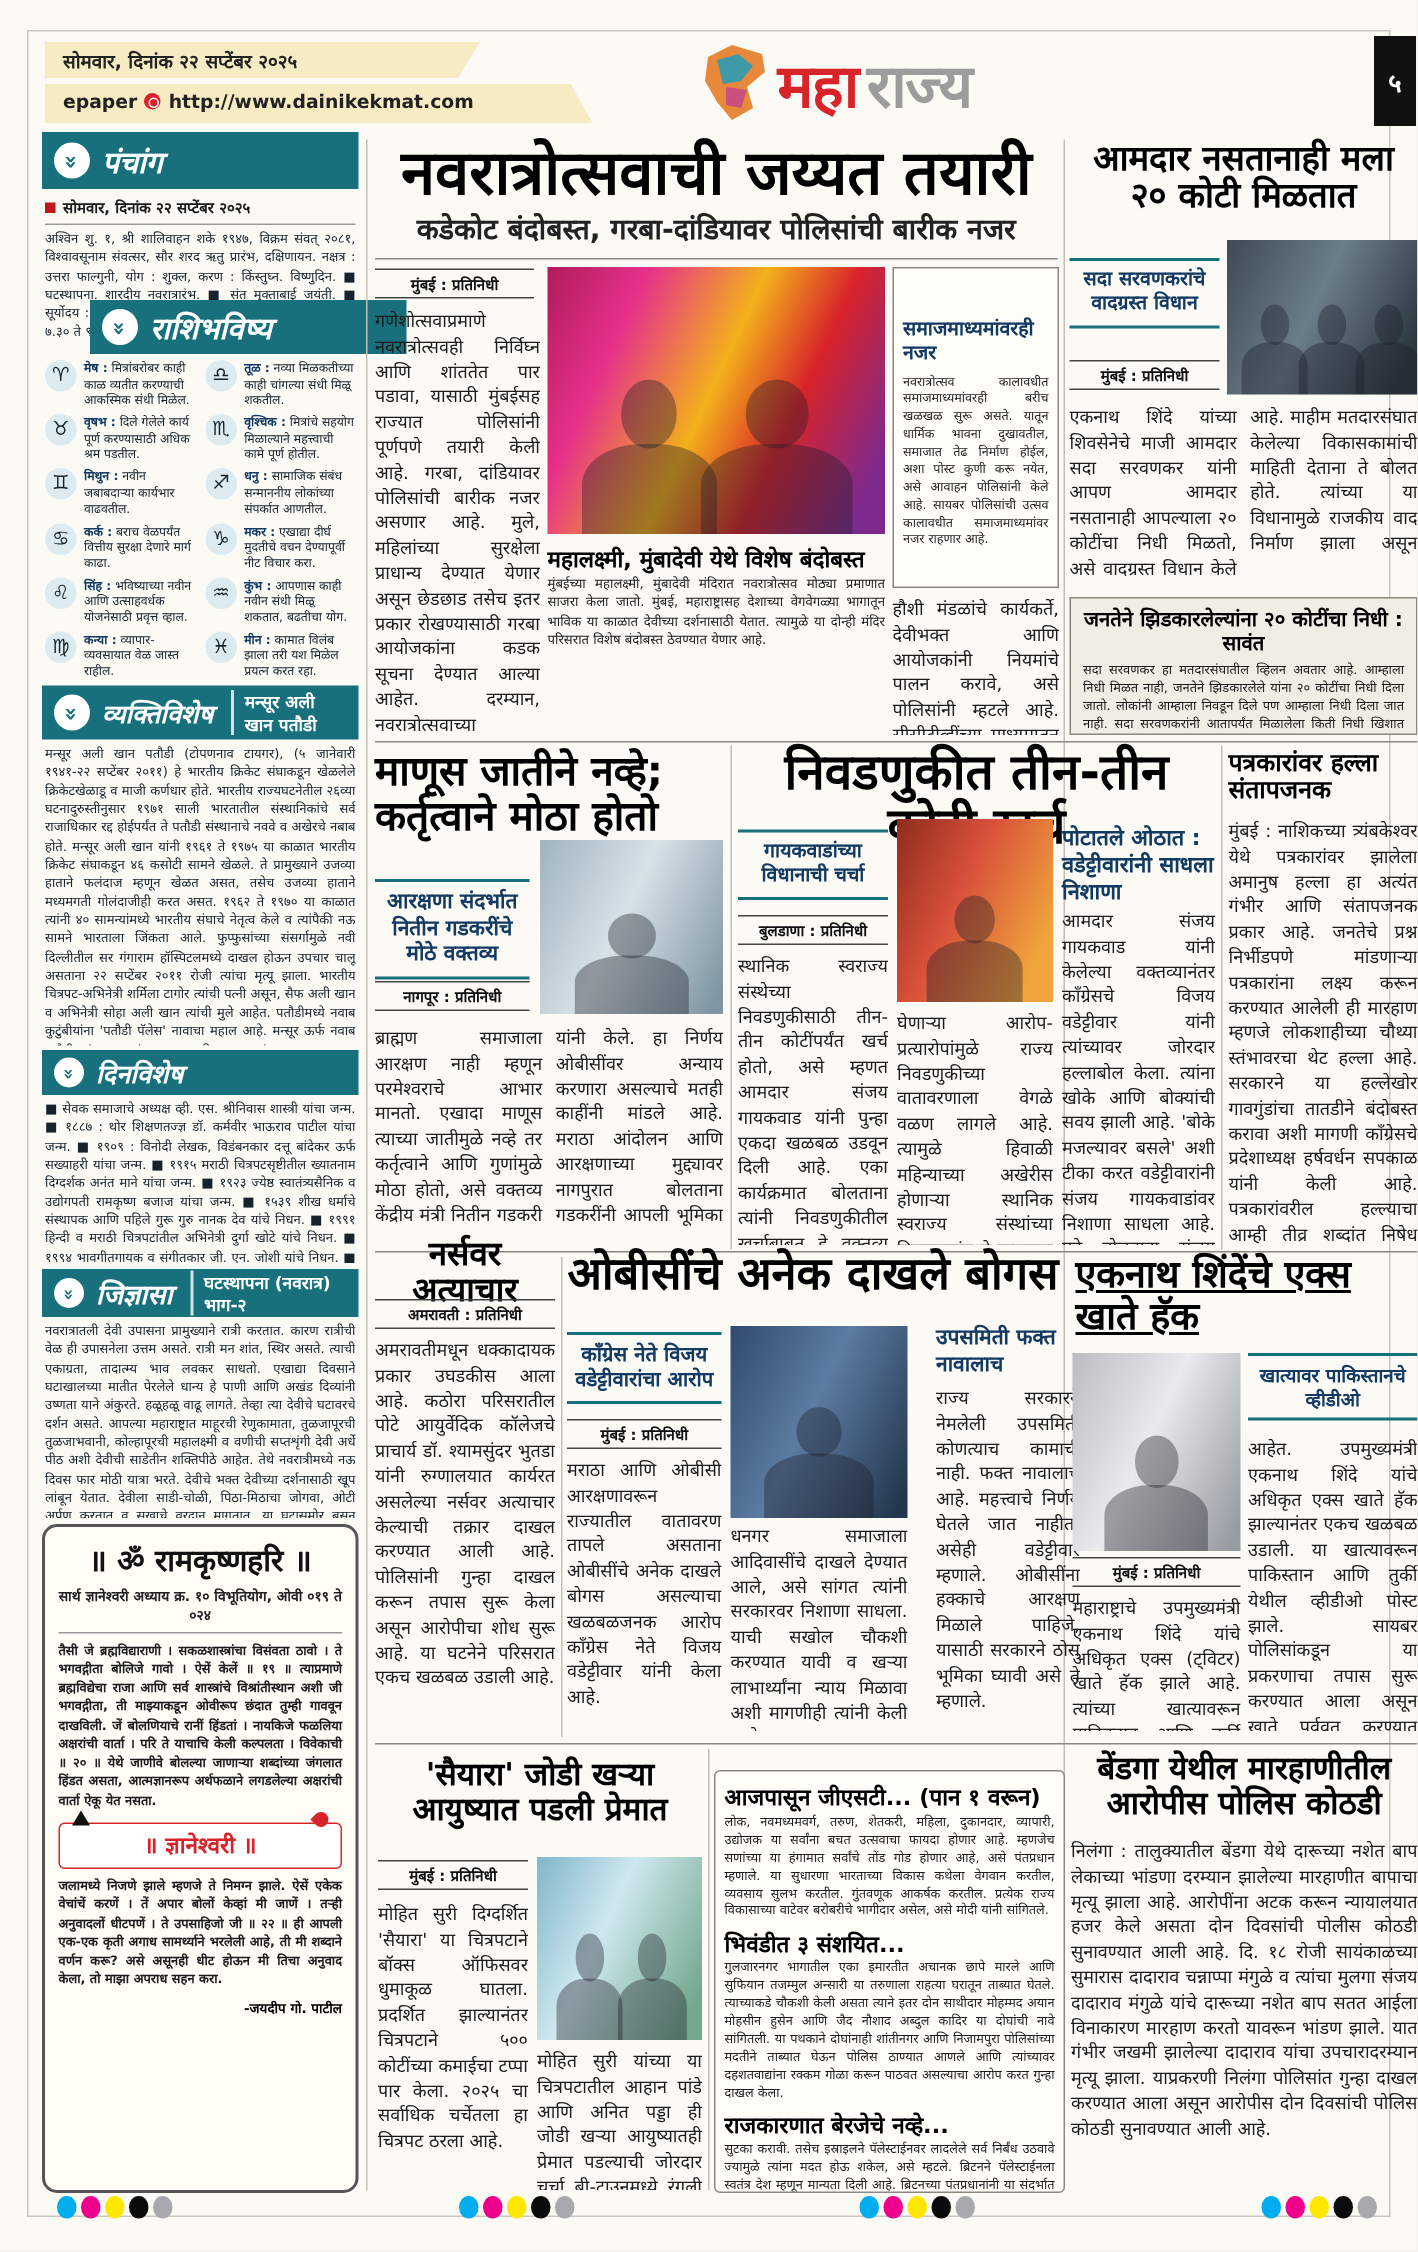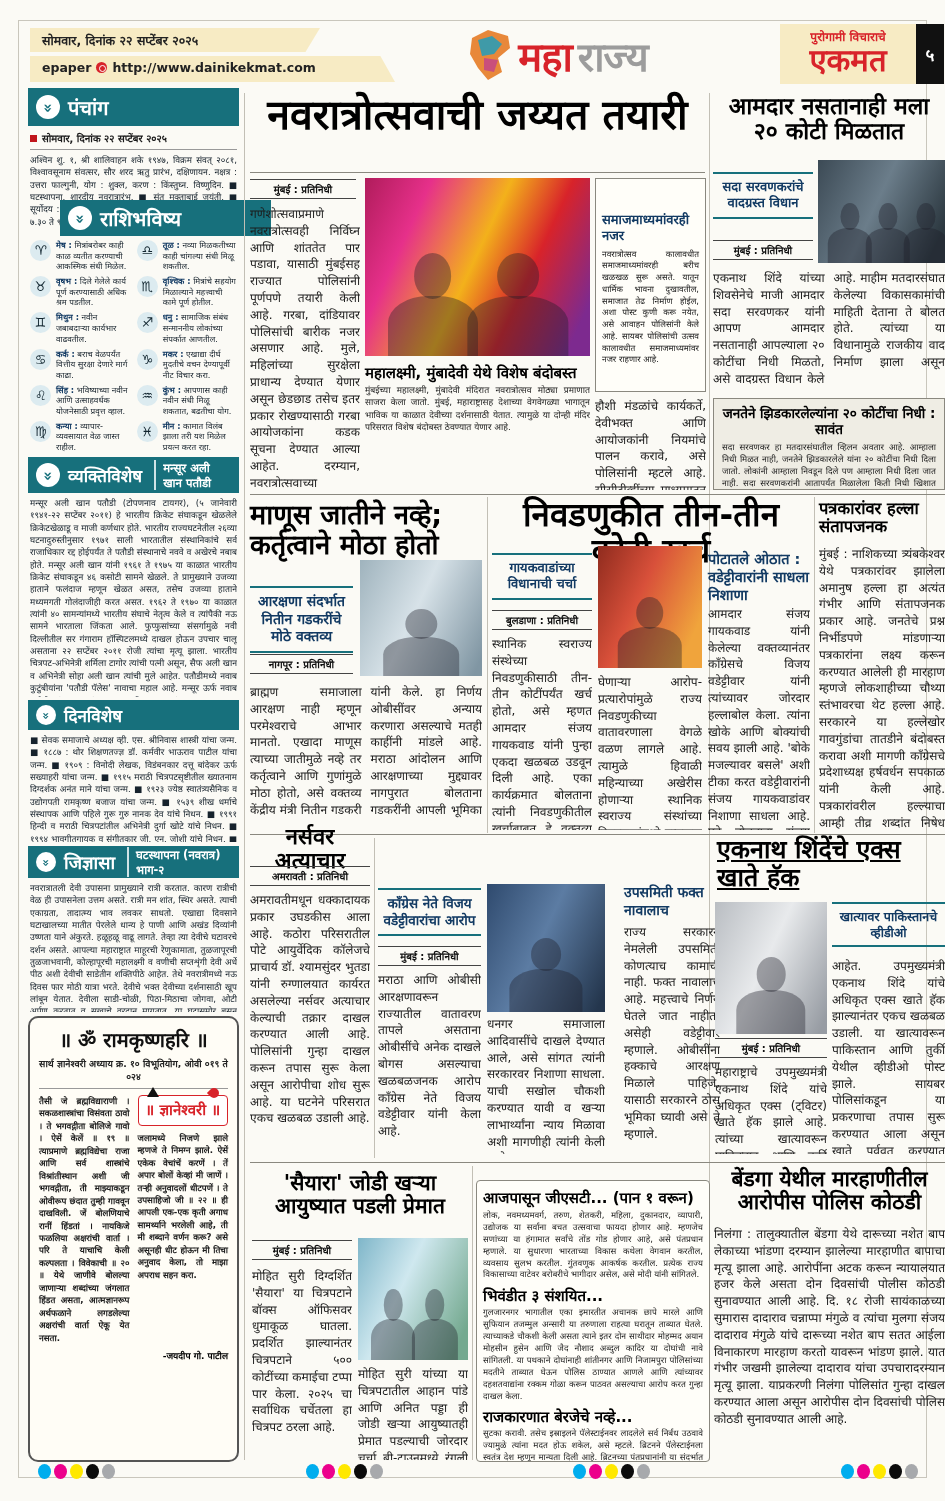--- a/index.html
+++ b/index.html
@@ -21,36 +21,36 @@
   .linkdot::after { content:""; position:absolute; left:3px; top:3px; width:5px; height:5px; border:1.5px solid #fff; border-radius:50%; }
   .logo-wrap { display:flex; align-items:center; justify-content:center; gap:6px; }
   .logo-red { color:#d8232a; font-size:40px; font-weight:800; letter-spacing:-1px; }
   .logo-gray { color:#9c9c9c; font-size:40px; font-weight:800; letter-spacing:-1px; }
   .tagline { color:#d8232a; font-size:12px; font-weight:bold; text-align:center; padding-top:4px; }
   .brand { color:#d8232a; font-size:31px; font-weight:800; text-align:center; line-height:1; }
   .pageno { background:#111; color:#fff; font-size:17px; font-weight:bold; display:flex; align-items:center; justify-content:center; }
 
   
   .sec-head { background:#17707c; color:#fff; display:flex; align-items:center; gap:8px; padding:0 8px; }
-  .sec-title { font-size:20px; font-weight:800; }
+  .sec-title { font-size:20px; font-weight:800;font-style:italic; }
   .sec-sub { font-size:11.5px; font-weight:bold; border-left:2px solid #cfe3e6; padding-left:7px; margin-left:4px; }
   .chev { width:24px; height:24px; min-width:24px; border-radius:50%; background:#fff; color:#17707c; display:flex; align-items:center; justify-content:center; font-weight:900; font-size:15px; }
   .chev span { transform:rotate(90deg); display:block; letter-spacing:-2px; }
   .side-txt { font-size:8.7px; line-height:1.42; text-align:justify; color:#16222c; }
   .redsq { display:inline-block; width:7px; height:7px; background:#c0151b; margin-right:5px; }
   .pan-line1 { font-size:10px; font-weight:bold; color:#1a1a1a; padding:3px 0 4px 0; border-bottom:1px solid #999; margin-bottom:4px; }
   .z-grid { display:grid; grid-template-rows:repeat(6,1fr); grid-auto-flow:column; gap:4px 8px; height:100%; }
   .z-item { display:flex; gap:5px; align-items:flex-start; }
   .zic { width:21px; height:21px; min-width:21px; border-radius:50%; background:#dcebf0; color:#10242e; display:flex; align-items:center; justify-content:center; font-size:13px; }
   .z-txt { font-size:8.2px; line-height:1.3; color:#16222c; text-align:left; }
   .z-sign { color:#123a63; font-weight:bold; }
   .rambox { border:2px solid #555; border-radius:10px; background:#fffdf6; padding:8px 9px; }
   .ram-title { font-size:20px; font-weight:800; text-align:center; color:#111; }
   .ram-sub { font-size:9.3px; font-weight:bold; text-align:center; color:#222; border-bottom:1px solid #999; padding:4px 0 5px; margin-bottom:6px; }
-  .ram-cols { display:flex; gap:8px; }
+  .ram-cols { display:flex; gap:8px;flex-direction:column; }
   .ram-col { flex:1; font-size:8.6px; line-height:1.45; text-align:justify; color:#1c1c1c; font-weight:600; }
   .dnlogo { border:1.5px solid #d8232a; border-radius:4px; color:#d8232a; font-weight:800; font-size:15px; text-align:center; padding:4px 2px 3px; margin-bottom:6px; background:#fff; position:relative; }
   .pin { position:absolute; right:8px; top:-8px; width:10px; height:10px; background:#d8232a; border-radius:50% 50% 50% 0; transform:rotate(45deg); }
   .temple { position:absolute; left:8px; top:-9px; width:0; height:0; border-left:6px solid transparent; border-right:6px solid transparent; border-bottom:10px solid #111; }
 
   
   .hl { font-weight:800; color:#000; line-height:1.1; text-align:center; }
   .byline { font-weight:bold; text-align:center; border-top:1px solid #444; border-bottom:1px solid #444; padding:2px 0; font-size:10px; color:#111; }
   .kick { color:#123a63; font-weight:bold; text-align:center; border-top:2px solid #17707c; border-bottom:2px solid #17707c; padding:5px 2px; font-size:13.5px; line-height:1.25; }
   .bt { font-size:12px; line-height:1.4; text-align:justify; color:#1b1b1b; }
@@ -97,24 +97,20 @@
     </div>
     <div class="abs logo-wrap" style="left:385px;top:2px;width:310px;height:62px;">
       <svg width="44" height="54" viewBox="0 0 44 54">
         <polygon points="4,10 20,2 40,8 42,20 30,30 34,44 20,52 10,40 2,26" fill="#e8883a"></polygon>
         <polygon points="10,12 24,8 34,16 26,26 14,28" fill="#3f9aa8"></polygon>
         <polygon points="16,30 30,32 26,44 16,42" fill="#c94f7c"></polygon>
       </svg>
       <span class="logo-red">महा</span>
         <span class="logo-gray">राज्य</span>
     </div>
-    <div class="abs cream" style="left:762px;top:2px;width:136px;height:60px;">
-      <div class="tagline">पुरोगामी विचाराचे</div>
-      <div class="brand">एकमत</div>
-    </div>
     <div class="abs pageno" style="left:898px;top:2px;width:28px;height:60px;">५</div>
   </div>
 
   <div class="abs sec-head" style="left:28px;top:88px;width:211px;height:38px;">
     <span class="chev">
         <span>»</span>
       </span>
     <span class="sec-title">पंचांग</span>
   </div>
   <div class="abs" style="left:30px;top:128px;width:207px;height:70px;">
@@ -217,20 +213,21 @@
         <span>जलामध्ये निजणे झाले म्हणजे ते निमग्न झाले. ऐसें एकेक वेचांचें करणें । तें अपार बोलों केव्हां मी जाणें । तऱ्ही अनुवादलों धीटपणें । ते उपसाहिजो जी ॥ २२ ॥ ही आपली एक-एक कृती अगाध सामर्थ्याने भरलेली आहे, ती मी शब्दाने वर्णन करू? असे असूनही धीट होऊन मी तिचा अनुवाद केला, तो माझा अपराध सहन करा.</span>
       </div>
     </div>
     <div style="text-align:right;font-size:9px;font-weight:bold;margin-top:5px;">-जयदीप गो. पाटील</div>
   </div>
 
   <div class="vl" style="left:244px;top:93px;height:1367px;"></div>
   <div class="vl" style="left:709px;top:93px;height:1367px;"></div>
 
   <div class="abs hl" style="left:250px;top:93px;width:455px;font-size:41px;">नवरात्रोत्सवाची जय्यत तयारी</div>
+  <div class="abs hl" style="left:250px;top:143px;width:455px;font-size:19px;color:#222;">कडेकोट बंदोबस्त, गरबा-दांडियावर पोलिसांची बारीक नजर</div>
   <div class="hr" style="left:250px;top:172px;width:455px;"></div>
   <div class="abs byline" style="left:250px;top:179px;width:106px;">मुंबई : प्रतिनिधी</div>
   <div class="abs bt" style="left:250px;top:206px;width:110px;height:284px;overflow:hidden;">गणेशोत्सवाप्रमाणे नवरात्रोत्सवही निर्विघ्न आणि शांततेत पार पडावा, यासाठी मुंबईसह राज्यात पोलिसांनी पूर्णपणे तयारी केली आहे. गरबा, दांडियावर पोलिसांची बारीक नजर असणार आहे. मुले, महिलांच्या सुरक्षेला प्राधान्य देण्यात येणार असून छेडछाड तसेच इतर प्रकार रोखण्यासाठी गरबा आयोजकांना कडक सूचना देण्यात आल्या आहेत. दरम्यान, नवरात्रोत्सवाच्या पार्श्वभूमीवर शहरातील महत्त्वाच्या मंदिरांत चोख बंदोबस्त ठेवण्यात आला असून गर्दी नियंत्रणासाठी यंत्रणा सज्ज ठेवण्यात आली आहे.</div>
   <div class="abs photo ph-garba" style="left:365px;top:178px;width:225px;height:178px;">
       <span class="person" style="left:30%;width:40%;"></span>
       <span class="person" style="left:68%;width:45%;"></span>
     </div>
   <div class="abs capt" style="left:365px;top:362px;width:225px;">महालक्ष्मी, मुंबादेवी येथे विशेष बंदोबस्त</div>
   <div class="abs capbody" style="left:365px;top:384px;width:225px;height:104px;overflow:hidden;">मुंबईच्या महालक्ष्मी, मुंबादेवी मंदिरात नवरात्रोत्सव मोठ्या प्रमाणात साजरा केला जातो. मुंबई, महाराष्ट्रासह देशाच्या वेगवेगळ्या भागातून भाविक या काळात देवीच्या दर्शनासाठी येतात. त्यामुळे या दोन्ही मंदिर परिसरात विशेष बंदोबस्त ठेवण्यात येणार आहे.</div>
   <div class="abs inbox" style="left:595px;top:178px;width:111px;height:214px;">
@@ -279,20 +276,21 @@
   <div class="abs hl" style="left:819px;top:500px;width:126px;font-size:16.5px;text-align:left;">पत्रकारांवर हल्ला संतापजनक</div>
   <div class="abs bt" style="left:819px;top:546px;width:126px;height:284px;overflow:hidden;">मुंबई : नाशिकच्या त्र्यंबकेश्वर येथे पत्रकारांवर झालेला अमानुष हल्ला हा अत्यंत गंभीर आणि संतापजनक प्रकार आहे. जनतेचे प्रश्न निर्भीडपणे मांडणाऱ्या पत्रकारांना लक्ष्य करून करण्यात आलेली ही मारहाण म्हणजे लोकशाहीच्या चौथ्या स्तंभावरचा थेट हल्ला आहे. सरकारने या हल्लेखोर गावगुंडांचा तातडीने बंदोबस्त करावा अशी मागणी काँग्रेसचे प्रदेशाध्यक्ष हर्षवर्धन सपकाळ यांनी केली आहे. पत्रकारांवरील हल्ल्याचा आम्ही तीव्र शब्दांत निषेध करतो, दोषींवर कठोर कारवाई करा अशी मागणीही त्यांनी केली आहे.</div>
 
   <div class="hr" style="left:250px;top:834px;width:695px;"></div>
 
   <div class="abs hl" style="left:250px;top:825px;width:120px;font-size:22px;">नर्सवर अत्याचार</div>
   <div class="abs byline" style="left:250px;top:866px;width:120px;">अमरावती : प्रतिनिधी</div>
   <div class="abs bt" style="left:250px;top:892px;width:120px;height:262px;overflow:hidden;">अमरावतीमधून धक्कादायक प्रकार उघडकीस आला आहे. कठोरा परिसरातील पोटे आयुर्वेदिक कॉलेजचे प्राचार्य डॉ. श्यामसुंदर भुतडा यांनी रुग्णालयात कार्यरत असलेल्या नर्सवर अत्याचार केल्याची तक्रार दाखल करण्यात आली आहे. पोलिसांनी गुन्हा दाखल करून तपास सुरू केला असून आरोपीचा शोध सुरू आहे. या घटनेने परिसरात एकच खळबळ उडाली आहे.</div>
   <div class="vl" style="left:374px;top:838px;height:320px;"></div>
 
+  <div class="abs hl" style="left:378px;top:833px;width:328px;font-size:30px;">ओबीसींचे अनेक दाखले बोगस</div>
   <div class="abs kick" style="left:378px;top:888px;width:103px;font-size:13.5px;">काँग्रेस नेते विजय वडेट्टीवारांचा आरोप</div>
   <div class="abs byline" style="left:378px;top:946px;width:103px;">मुंबई : प्रतिनिधी</div>
   <div class="abs bt" style="left:378px;top:972px;width:103px;height:182px;overflow:hidden;">मराठा आणि ओबीसी आरक्षणावरून राज्यातील वातावरण तापले असताना ओबीसींचे अनेक दाखले बोगस असल्याचा खळबळजनक आरोप काँग्रेस नेते विजय वडेट्टीवार यांनी केला आहे.</div>
   <div class="abs photo ph-wadettiwar" style="left:487px;top:884px;width:118px;height:128px;">
       <span class="person"></span>
     </div>
   <div class="abs bt" style="left:487px;top:1016px;width:118px;height:138px;overflow:hidden;">धनगर समाजाला आदिवासींचे दाखले देण्यात आले, असे सांगत त्यांनी सरकारवर निशाणा साधला. याची सखोल चौकशी करण्यात यावी व खऱ्या लाभार्थ्यांना न्याय मिळावा अशी मागणीही त्यांनी केली आहे.</div>
   <div class="abs" style="left:610px;top:884px;width:96px;margin-left:14px;">
     <div class="subhead2" style="font-size:14px;">उपसमिती फक्त नावालाच</div>
     <div class="bt" style="margin-top:5px;height:218px;overflow:hidden;">राज्य सरकारने नेमलेली उपसमिती कोणत्याच कामाची नाही. फक्त नावालाच आहे. महत्त्वाचे निर्णय घेतले जात नाहीत, असेही वडेट्टीवार म्हणाले. ओबीसींना हक्काचे आरक्षण मिळाले पाहिजे, यासाठी सरकारने ठोस भूमिका घ्यावी असे ते म्हणाले.</div>

